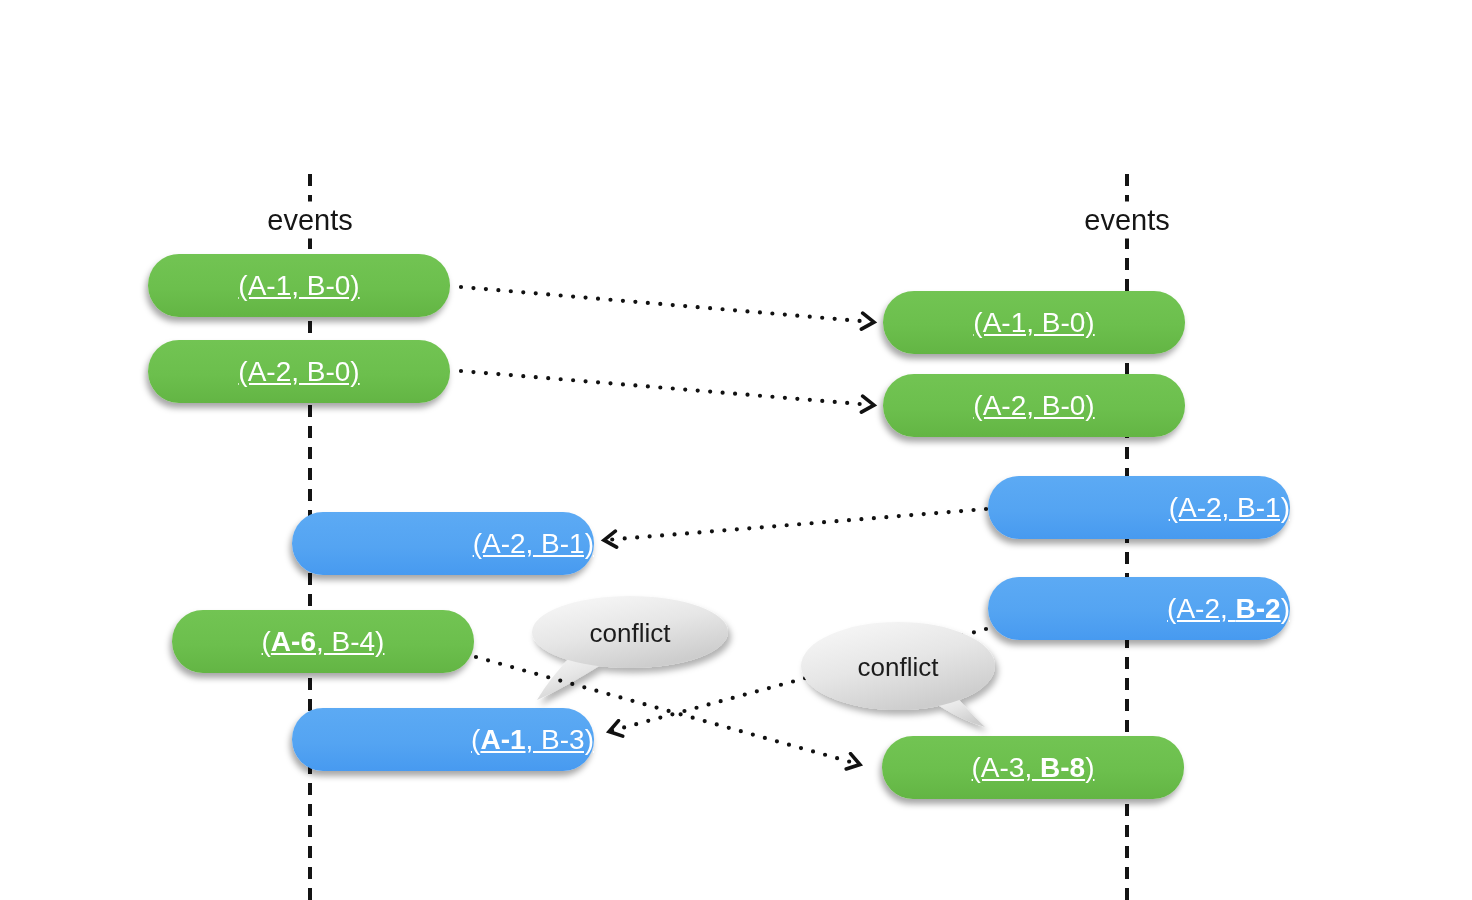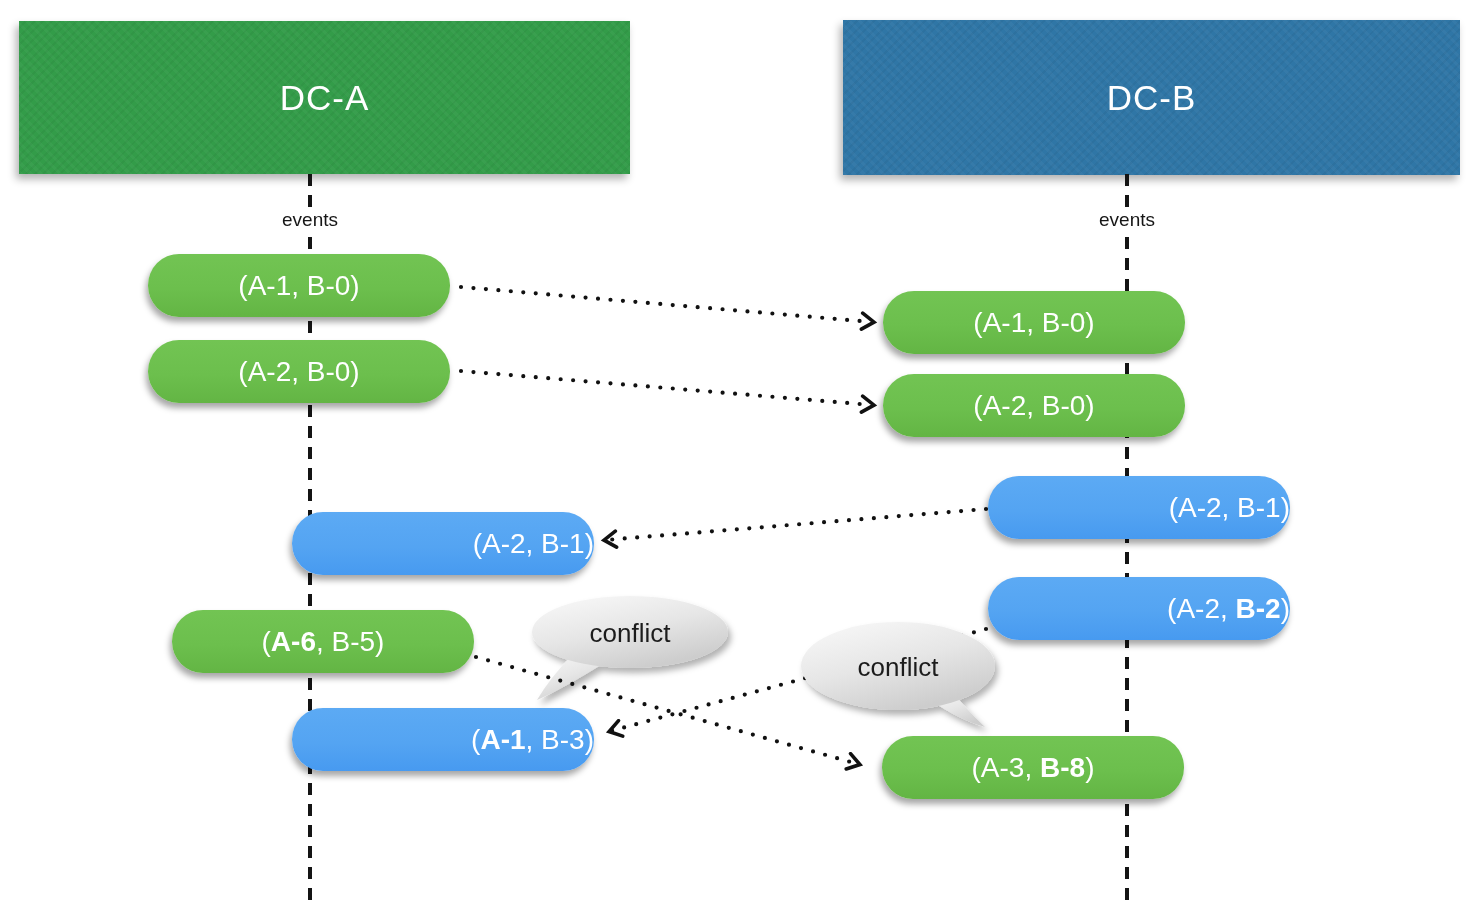--- a/index.html
+++ b/index.html
@@ -21,66 +21,61 @@
   
   .vline{
     position:absolute;width:4px;top:174px;bottom:0;
     background:repeating-linear-gradient(to bottom,#141414 0 12px,rgba(0,0,0,0) 12px 21px);
     z-index:1;
   }
   #vline-a{left:308px;}
   #vline-b{left:1125px;}
   .events-label{
     position:absolute;transform:translate(-50%,-50%);
-    background:#fff;padding:2px 10px;font-size:19px;color:#161616;z-index:2;white-space:nowrap;text-align:center;
+    background:#fff;padding:2px 10px;font-size:29px;color:#161616;z-index:2;white-space:nowrap;text-align:center;
   }
   
   .pill{
     position:absolute;width:302px;height:63px;border-radius:31px;
     display:flex;align-items:center;justify-content:center;
     color:#fff;font-size:28px;white-space:pre;z-index:3;
     box-shadow:-2px 5px 6px rgba(0,0,0,.35);
+    text-decoration:underline;
   }
   .pill.green{background:linear-gradient(to bottom,#72c453 0%,var(--pill-green) 55%,#63b544 100%);}
   .pill.blue{background:linear-gradient(to bottom,#5caaf4 0%,var(--pill-blue) 55%,#479af0 100%);justify-content:flex-end;}
   .pill .b{font-weight:700;}
   
   #overlay{position:absolute;left:0;top:0;z-index:4;pointer-events:none;}
   .dots{stroke:var(--arrow-black);stroke-width:4.2;stroke-dasharray:0 12.5;stroke-linecap:round;fill:none;}
   .bubble-shape{fill:url(#bubbleGrad);}
   .bubble-text{fill:#1d1d1d;font-size:26px;font-family:"Liberation Sans","DejaVu Sans",sans-serif;text-anchor:middle;}
 </style>
 </head>
 <body>
 
 <div id="canvas">
 
-  <div id="dc-a" class="dc-box">
-    <span>DC-A</span>
-  </div>
-  <div id="dc-b" class="dc-box">
-    <span>DC-B</span>
-  </div>
 
   <div id="vline-a" class="vline"></div>
   <div id="vline-b" class="vline"></div>
   <div class="events-label" style="left:310px;top:220px;">events</div>
   <div class="events-label" style="left:1127px;top:220px;">events</div>
 
   <div class="pill green" style="left:148px;top:254px;">
     <span>(A-1, B-0)</span>
   </div>
   <div class="pill green" style="left:148px;top:340px;">
     <span>(A-2, B-0)</span>
   </div>
   <div class="pill blue" style="left:292px;top:512px;">
     <span>(A-2, B-1)</span>
   </div>
   <div class="pill green" style="left:172px;top:610px;">
-    <span><span>(</span><span class="b">A-6</span><span>, B-5)</span></span>
+    <span><span>(</span><span class="b">A-6</span><span>, B-4)</span></span>
   </div>
   <div class="pill blue" style="left:292px;top:708px;">
     <span><span>(</span><span class="b">A-1</span><span>, B-3)</span></span>
   </div>
 
   <div class="pill green" style="left:883px;top:291px;">
     <span>(A-1, B-0)</span>
   </div>
   <div class="pill green" style="left:883px;top:374px;">
     <span>(A-2, B-0)</span>

